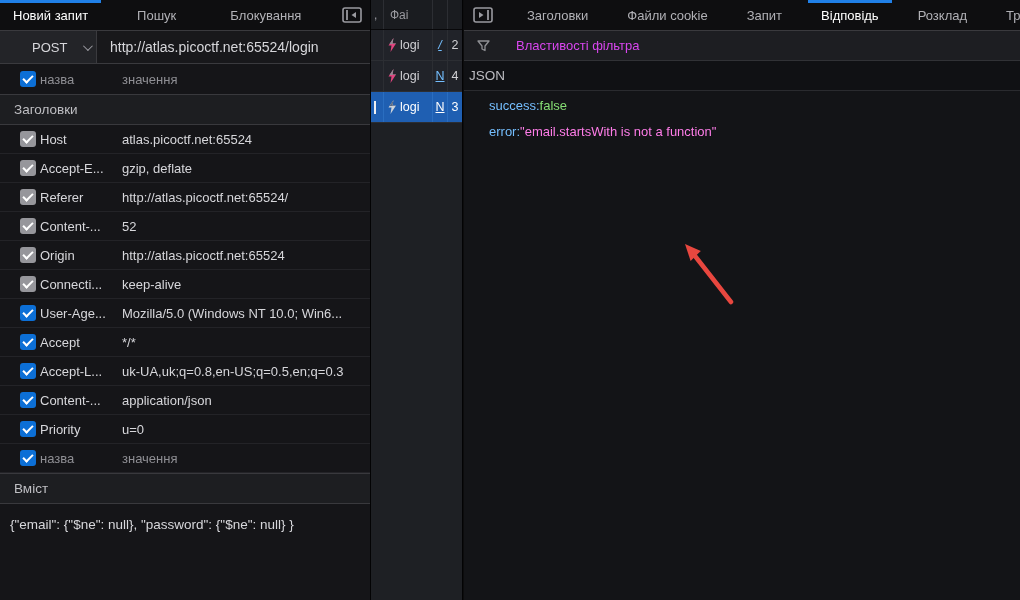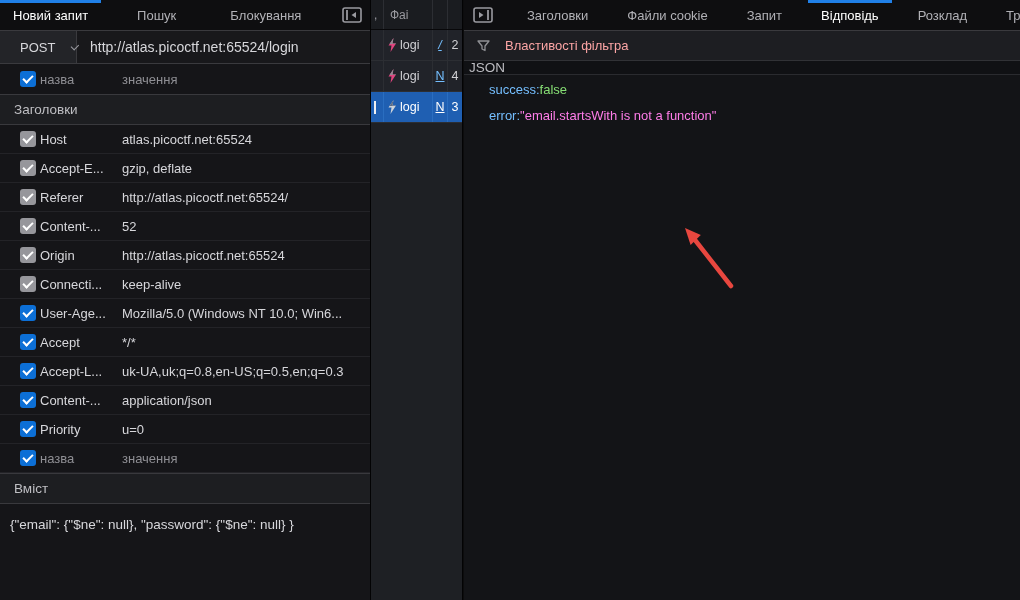--- a/index.html
+++ b/index.html
@@ -21,21 +21,21 @@
   .tab { position:relative; display:flex; align-items:center; padding:0 13px; color:#b1b1b6; cursor:default; white-space:nowrap; }
   .tab.active { color:#ffffff; }
   .tab.active::before { content:""; position:absolute; left:0; right:0; top:0; height:3px; background:#2080e8; }
   .ltab2 { margin-left:23px; } .ltab3 { margin-left:28px; }
   .rtab  { margin-left:13px; }
   .icon-btn { display:flex; align-items:center; justify-content:center; padding:0 8px; }
   .push-right { margin-left:auto; }
 
   
   .url-row { height:33px; display:flex; align-items:stretch; border-bottom:1px solid #3a3a3e; background:#18181b; flex-shrink:0; }
-  .method-select { width:77px; background:#232428; border-right:1px solid #3a3a3e; display:flex; align-items:center; padding-left:20px; color:#d7d7db; }
+  .method-select { width:97px; background:#232428; border-right:1px solid #3a3a3e; display:flex; align-items:center; padding-left:32px; color:#d7d7db; }
   .chevron { width:7px; height:7px; border-right:1.6px solid #9a9aa0; border-bottom:1.6px solid #9a9aa0; transform:rotate(45deg) translateY(-2px); margin-left:16px; }
   .url-field { flex:1; display:flex; align-items:center; padding-left:13px; font-size:14px; color:#d7d7db; overflow:hidden; white-space:nowrap; }
 
   
   .section-head { height:31px; background:#1d1e21; border-top:1px solid #39393d; border-bottom:1px solid #39393d; display:flex; align-items:center; padding-left:14px; color:#bfbfc3; font-size:13.5px; flex-shrink:0; }
   .section-head:first-of-type { border-top:none; }
   .param-row { height:30px; display:flex; align-items:center; background:#151518; flex-shrink:0; }
   .hdr-row { height:29px; display:flex; align-items:center; background:#151518; border-bottom:1px solid #232327; flex-shrink:0; }
   .hdr-row:last-of-type { border-bottom:none; }
   .cb { width:16px; height:16px; border-radius:3px; margin-left:20px; position:relative; flex-shrink:0; }
@@ -58,22 +58,22 @@
   .lc-num { width:14px; border-right:none; justify-content:center; }
   .list-row.selected .lc { border-right-color:#2a6ec0; }
   .link-cell { color:#74bfff; text-decoration:underline; }
   .list-row.selected .link-cell { color:#ffffff; }
   .italic { font-style:italic; }
   .file-label { margin-left:3px; overflow:hidden; white-space:nowrap; }
   .caret-bar { width:2px; height:13px; background:#f0f0f2; }
   .list-filler { height:415px; background:#1e2024; }
 
   
-  .filter-row { height:30px; background:#1d1e22; border-bottom:1px solid #313236; display:flex; align-items:center; padding-left:13px; gap:15px; color:#fca5a5; flex-shrink:0; }
-  .json-head { height:14px; background:#101114; border-bottom:1px solid #2a2b2f; display:flex; align-items:center; padding-left:5px; color:#bcbcc1; font-size:13.5px; flex-shrink:0; }
+  .filter-row { height:30px; background:#1d1e22; border-bottom:1px solid #313236; display:flex; align-items:center; padding-left:13px; gap:26px; color:#d946ef; flex-shrink:0; }
+  .json-head { height:30px; background:#101114; border-bottom:1px solid #2a2b2f; display:flex; align-items:center; padding-left:5px; color:#bcbcc1; font-size:13.5px; flex-shrink:0; }
   .json-body { position:relative; flex:1; background:#131417; padding-top:7px; }
   .prop-row { height:26px; display:flex; align-items:flex-start; padding-left:25px; font-size:13px; }
   .pkey { color:#75bfff; }
   .pval { margin-left:0; }
   .val-boolean { color:#86de74; }
   .val-string { color:#ff7de9; }
   .annot-arrow { position:absolute; left:197px; top:138px; pointer-events:none; }
 
   svg { display:block; }
 </style>

